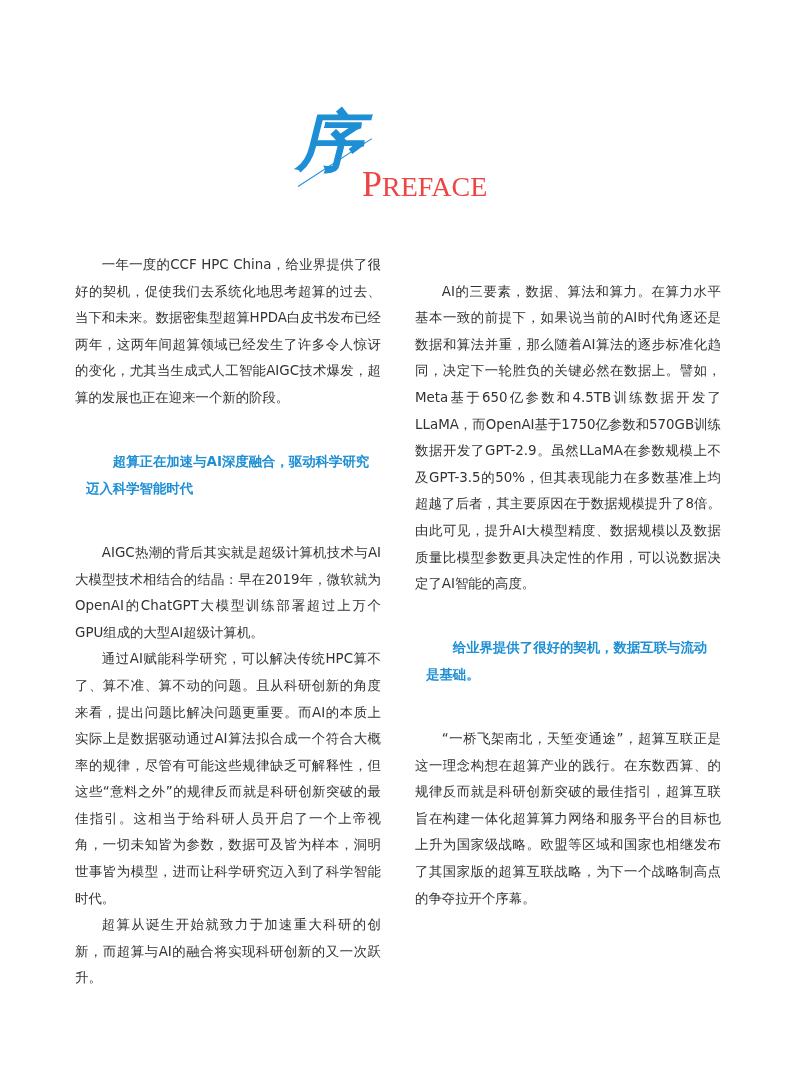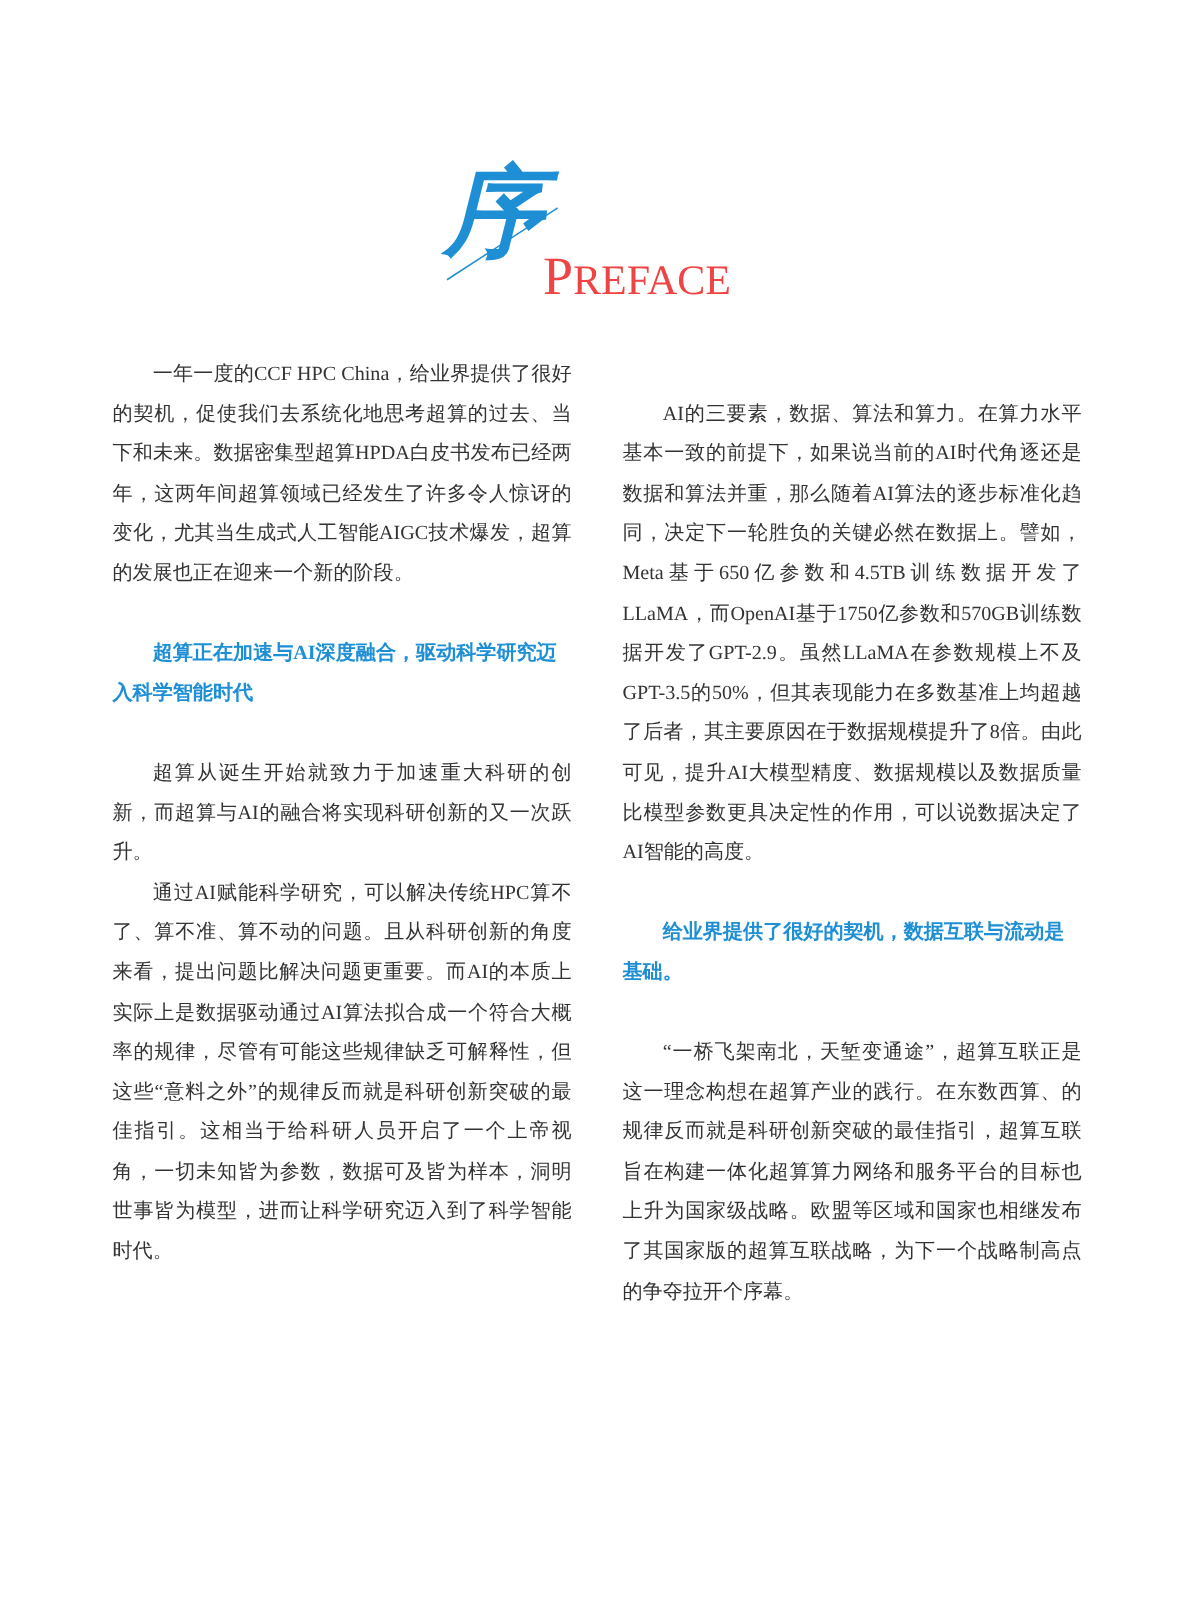--- a/index.html
+++ b/index.html
@@ -7,43 +7,44 @@
            font-family: "DejaVu Sans", "Liberation Sans", sans-serif; color: #333333; }
     .title-block { position: absolute; left: 290px; top: 108px; width: 230px; height: 100px; }
     .title-zh { position: absolute; left: 6px; top: 0px; font-family: "DejaVu Serif", serif;
                 font-size: 66px; font-weight: bold; font-style: italic; color: #1e8fd5; line-height: 1; }
     .title-line { position: absolute; left: 8px; top: 78px; width: 88px; height: 1px; background: #1e8fd5;
                   transform: rotate(-33deg); transform-origin: left center; }
     .title-en { position: absolute; left: 72px; top: 58px; font-family: "Liberation Serif", "DejaVu Serif", serif;
                 color: #ef4444; line-height: 1; white-space: nowrap; }
     .title-en .cap { font-size: 36px; }
     .title-en .sm { font-size: 28px; }
-    .col { position: absolute; top: 236px; width: 306px; font-size: 13.4px; line-height: 26.6px; font-family: Liberation Serif, serif; }
+    .col { position: absolute; top: 252px; width: 306px; font-size: 13.4px; line-height: 26.6px; }
     .col.left { left: 75px; }
     .col.right { left: 415px; }
     .col p { margin: 0; text-indent: 2em; text-align: justify; }
     .col .gap { height: 26.6px; }
-    .col h3 { margin: 0; font-size: 13.4px; line-height: 26.6px; font-weight: bold; color: #1e8fd5; text-indent: 2em; }
+    .col h3 { margin: 11px; font-size: 13.4px; line-height: 26.6px; font-weight: bold; color: #1e8fd5; text-indent: 2em; }
   </style>
 </head>
 <body>
 
 <div class="title-block">
   <div class="title-zh">序</div>
   <div class="title-line"></div>
   <div class="title-en"><span class="cap">P</span><span class="sm">REFACE</span></div>
 </div>
 
 <div class="col left">
   <p>一年一度的CCF HPC China，给业界提供了很好的契机，促使我们去系统化地思考超算的过去、当下和未来。数据密集型超算HPDA白皮书发布已经两年，这两年间超算领域已经发生了许多令人惊讶的变化，尤其当生成式人工智能AIGC技术爆发，超算的发展也正在迎来一个新的阶段。</p>
   <div class="gap"></div>
   <h3>超算正在加速与AI深度融合，驱动科学研究迈入科学智能时代</h3>
   <div class="gap"></div>
+  <p>AIGC热潮的背后其实就是超级计算机技术与AI大模型技术相结合的结晶：早在2019年，微软就为OpenAI的ChatGPT大模型训练部署超过上万个GPU组成的大型AI超级计算机。</p>
+  <p>通过AI赋能科学研究，可以解决传统HPC算不了、算不准、算不动的问题。且从科研创新的角度来看，提出问题比解决问题更重要。而AI的本质上实际上是数据驱动通过AI算法拟合成一个符合大概率的规律，尽管有可能这些规律缺乏可解释性，但这些“意料之外”的规律反而就是科研创新突破的最佳指引。这相当于给科研人员开启了一个上帝视角，一切未知皆为参数，数据可及皆为样本，洞明世事皆为模型，进而让科学研究迈入到了科学智能时代。</p>
   <p>超算从诞生开始就致力于加速重大科研的创新，而超算与AI的融合将实现科研创新的又一次跃升。</p>
-  <p>通过AI赋能科学研究，可以解决传统HPC算不了、算不准、算不动的问题。且从科研创新的角度来看，提出问题比解决问题更重要。而AI的本质上实际上是数据驱动通过AI算法拟合成一个符合大概率的规律，尽管有可能这些规律缺乏可解释性，但这些“意料之外”的规律反而就是科研创新突破的最佳指引。这相当于给科研人员开启了一个上帝视角，一切未知皆为参数，数据可及皆为样本，洞明世事皆为模型，进而让科学研究迈入到了科学智能时代。</p>
 </div>
 
 <div class="col right">
   <div class="gap"></div>
   <p>AI的三要素，数据、算法和算力。在算力水平基本一致的前提下，如果说当前的AI时代角逐还是数据和算法并重，那么随着AI算法的逐步标准化趋同，决定下一轮胜负的关键必然在数据上。譬如，Meta基于650亿参数和4.5TB训练数据开发了LLaMA，而OpenAI基于1750亿参数和570GB训练数据开发了GPT-2.9。虽然LLaMA在参数规模上不及GPT-3.5的50%，但其表现能力在多数基准上均超越了后者，其主要原因在于数据规模提升了8倍。由此可见，提升AI大模型精度、数据规模以及数据质量比模型参数更具决定性的作用，可以说数据决定了AI智能的高度。</p>
   <div class="gap"></div>
   <h3>给业界提供了很好的契机，数据互联与流动是基础。</h3>
   <div class="gap"></div>
   <p>“一桥飞架南北，天堑变通途”，超算互联正是这一理念构想在超算产业的践行。在东数西算、的规律反而就是科研创新突破的最佳指引，超算互联旨在构建一体化超算算力网络和服务平台的目标也上升为国家级战略。欧盟等区域和国家也相继发布了其国家版的超算互联战略，为下一个战略制高点的争夺拉开个序幕。</p>
 </div>

